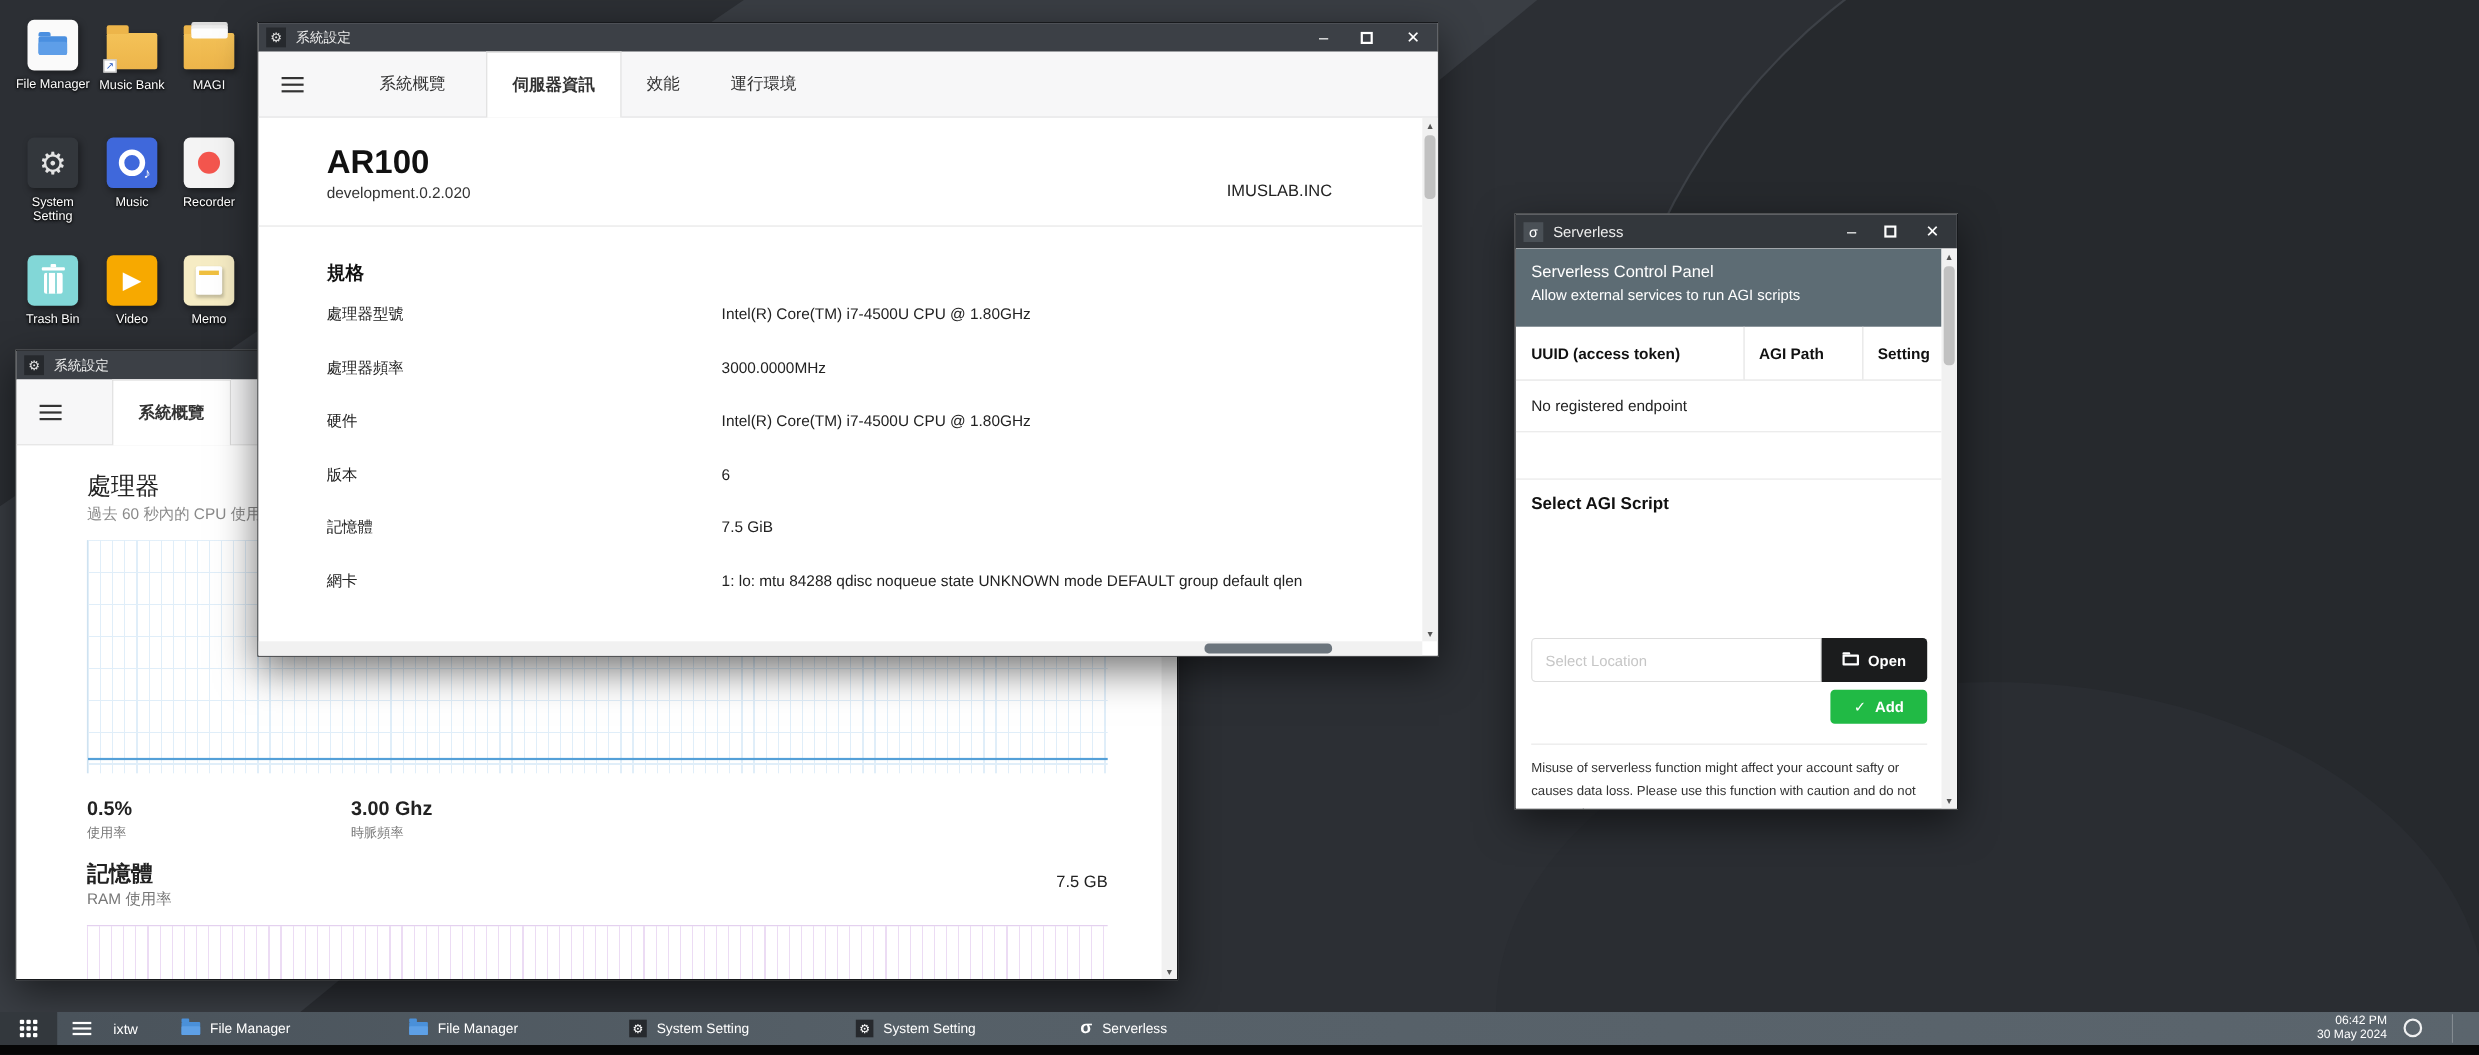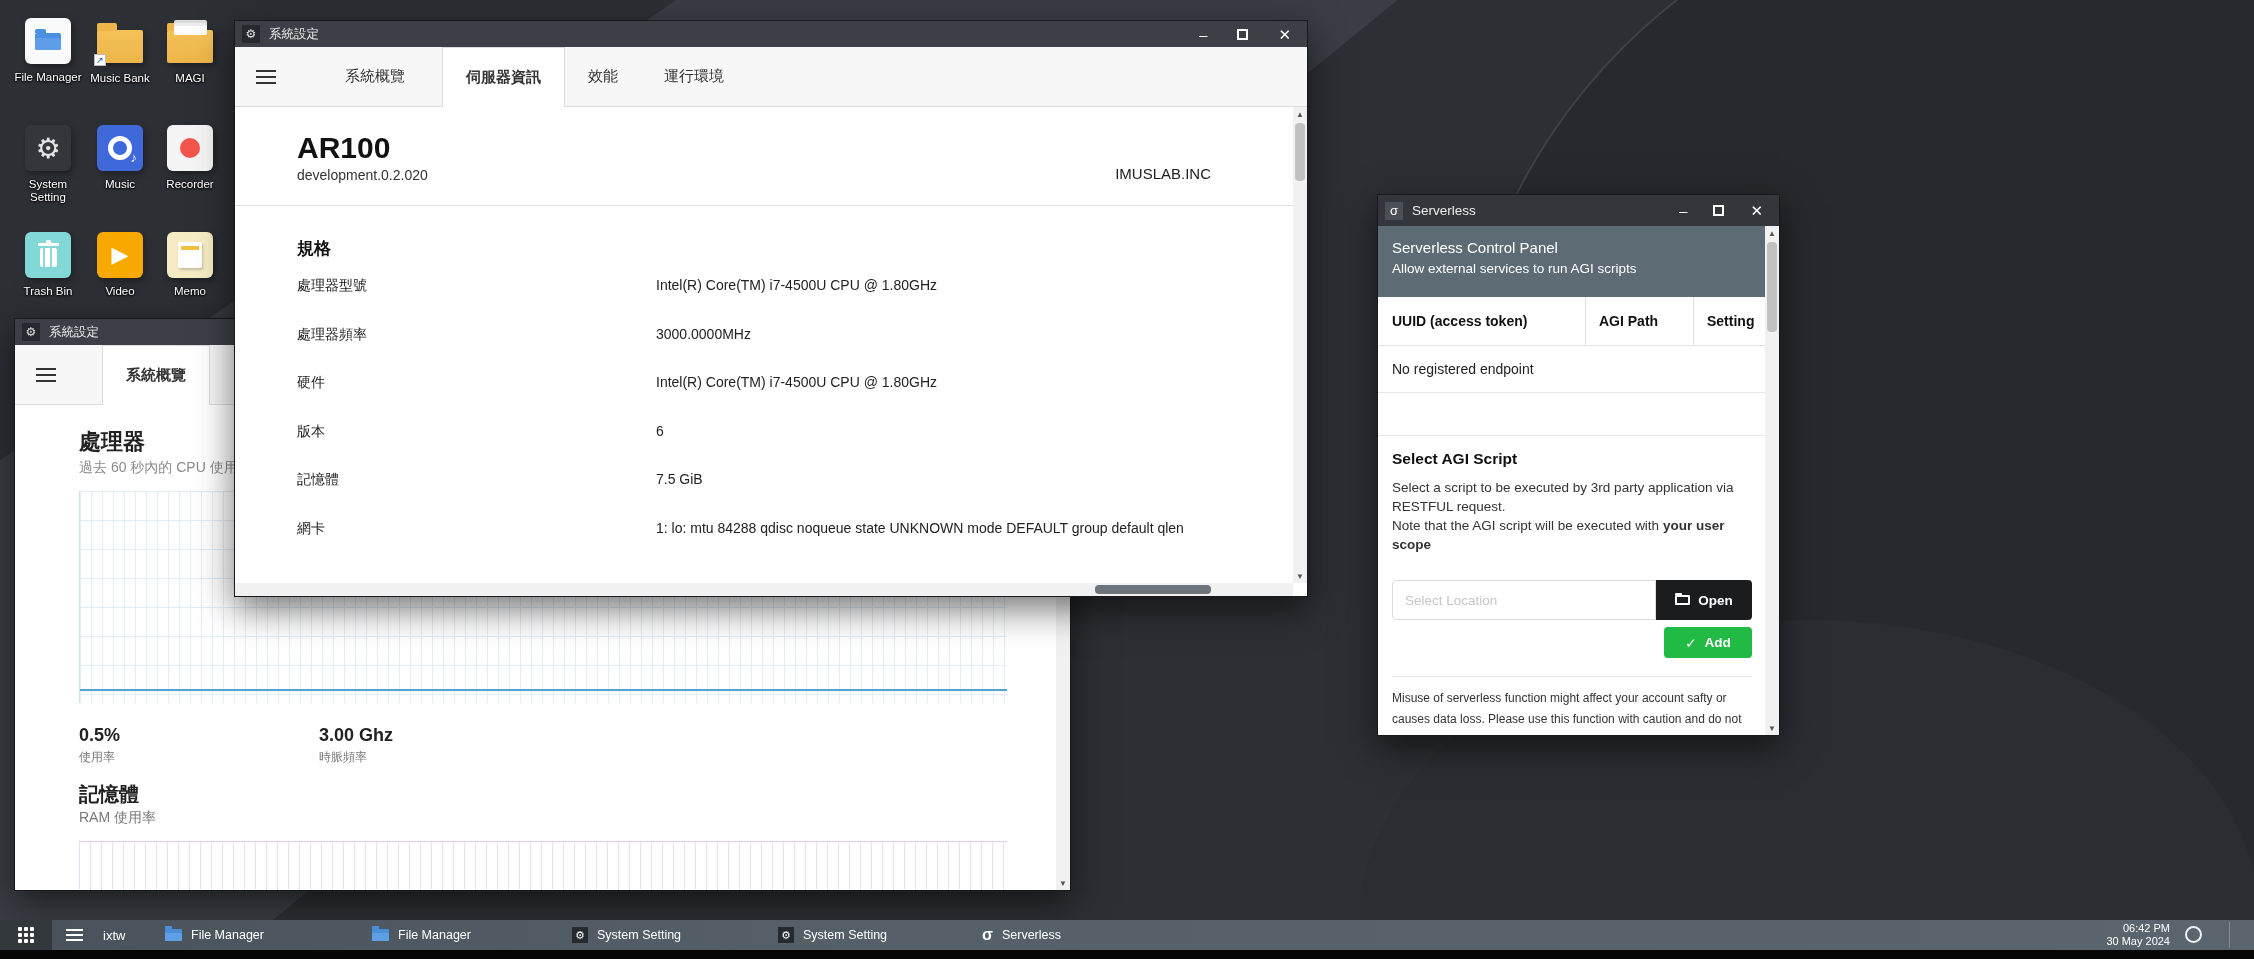--- a/index.html
+++ b/index.html
@@ -68,21 +68,21 @@
   .host-divider{position:absolute;left:0;right:14px;top:98px;height:1px;background:#e4e4e4;}
   .specs-h{position:absolute;left:62px;top:130px;font-size:17px;font-weight:bold;color:#111;}
   .specs{position:absolute;left:62px;top:170px;right:20px;}
   .spec-row{height:48.5px;display:flex;align-items:flex-start;font-size:14px;color:#222;}
   .spec-row .sl{width:359px;flex:0 0 auto;}
   .spec-row .sv{white-space:nowrap;}
 
   
   #win-back{left:14px;top:318px;width:1057px;height:573px;z-index:2;}
   #win-back .win-body{top:86px;}
-  .cpu-h{position:absolute;left:64px;top:22px;font-size:22px;font-weight:bold;color:#222;}
+  .cpu-h{position:absolute;left:64px;top:22px;font-size:22px;font-weight:normal;color:#222;}
   .cpu-sub{position:absolute;left:64px;top:54px;font-size:14px;color:#8a8a8a;white-space:nowrap;}
   .cpu-chart{position:absolute;left:64px;top:86px;width:928px;height:212px;
     background:repeating-linear-gradient(to right,#e0eef9 0 1px,transparent 1px 11px),
                repeating-linear-gradient(to bottom,#e0eef9 0 1px,transparent 1px 29px),#fff;
     border-left:1px solid #cfe2f0;}
   .cpu-line{position:absolute;left:0;right:0;bottom:12px;height:2px;background:#54a0d8;}
   .stat{position:absolute;font-size:18px;font-weight:bold;color:#222;}
   .stat-sub{position:absolute;font-size:12px;color:#777;}
   .ram-h{position:absolute;left:64px;top:376px;font-size:20px;font-weight:bold;color:#222;}
   .ram-sub{position:absolute;left:64px;top:404px;font-size:14px;color:#777;}
@@ -223,20 +223,21 @@
       <div class="cpu-sub">過去 60 秒內的 CPU 使用率</div>
       <div class="cpu-chart">
           <div class="cpu-line"></div>
         </div>
       <div class="stat" style="left:64px;top:320px;">0.5%</div>
       <div class="stat-sub" style="left:64px;top:344px;">使用率</div>
       <div class="stat" style="left:304px;top:320px;">3.00 Ghz</div>
       <div class="stat-sub" style="left:304px;top:344px;">時脈頻率</div>
       <div class="ram-h">記憶體</div>
       <div class="ram-sub">RAM 使用率</div>
+      <div class="ram-total">7.5 GB</div>
       <div class="ram-chart"></div>
       <div class="vscroll" style="right:0;top:0;bottom:0;">
         <span class="arr" style="bottom:0;">▼</span>
         <span class="thumb" style="top:6px;height:120px;"></span>
       </div>
     </div>
   </div>
 
   <div class="win" id="win-front">
     <div class="titlebar">
@@ -316,24 +317,20 @@
         <div class="t2">Allow external services to run AGI scripts</div>
       </div>
       <div class="srv-cols">
         <span class="c1">UUID (access token)</span>
         <span class="c2">AGI Path</span>
         <span class="c3">Setting</span>
       </div>
       <div class="srv-empty">No registered endpoint</div>
       <div class="srv-div1"></div>
       <div class="srv-select-h">Select AGI Script</div>
-      <div class="srv-p">
-        <span>Select a script to be executed by 3rd party application via RESTFUL request.</span><br>
-        <span>Note that the AGI script will be executed with </span><b>your user scope</b>
-      </div>
       <div class="srv-inputrow">
         <input class="srv-input" placeholder="Select Location" style="">
         <button class="btn-open">
           <span class="open-folder"></span>
           <span>Open</span>
         </button>
       </div>
       <button class="btn-add">
         <span>✓</span>
         <span>Add</span>

